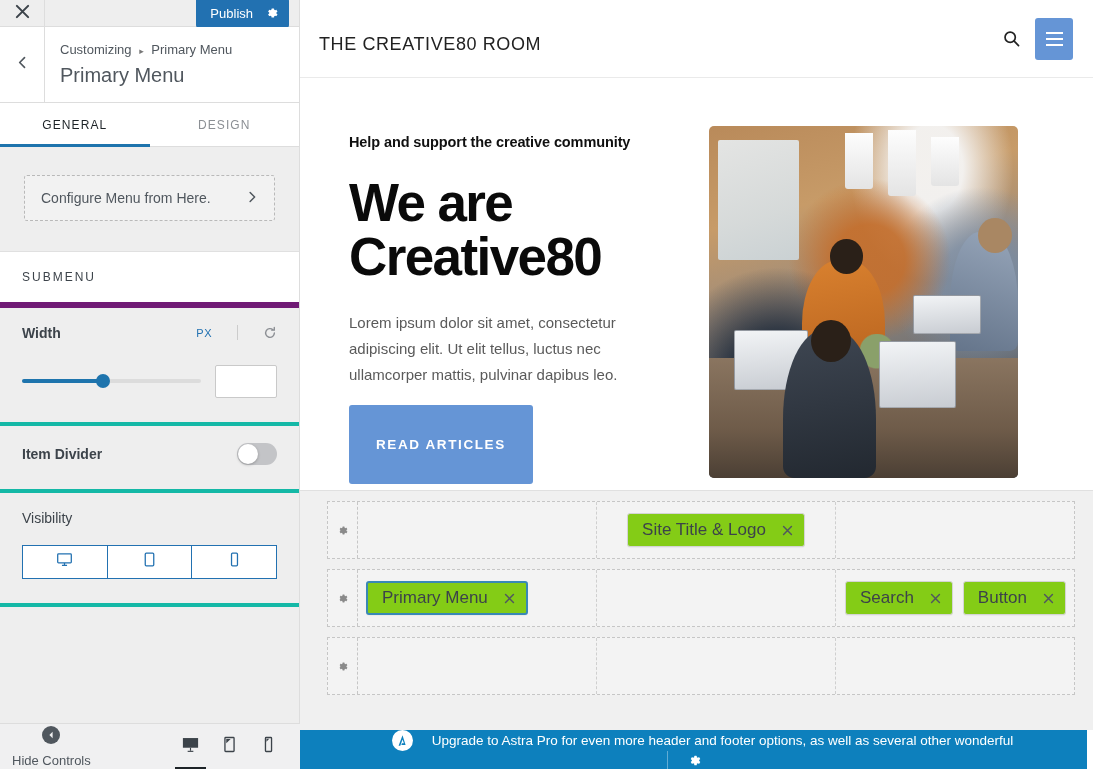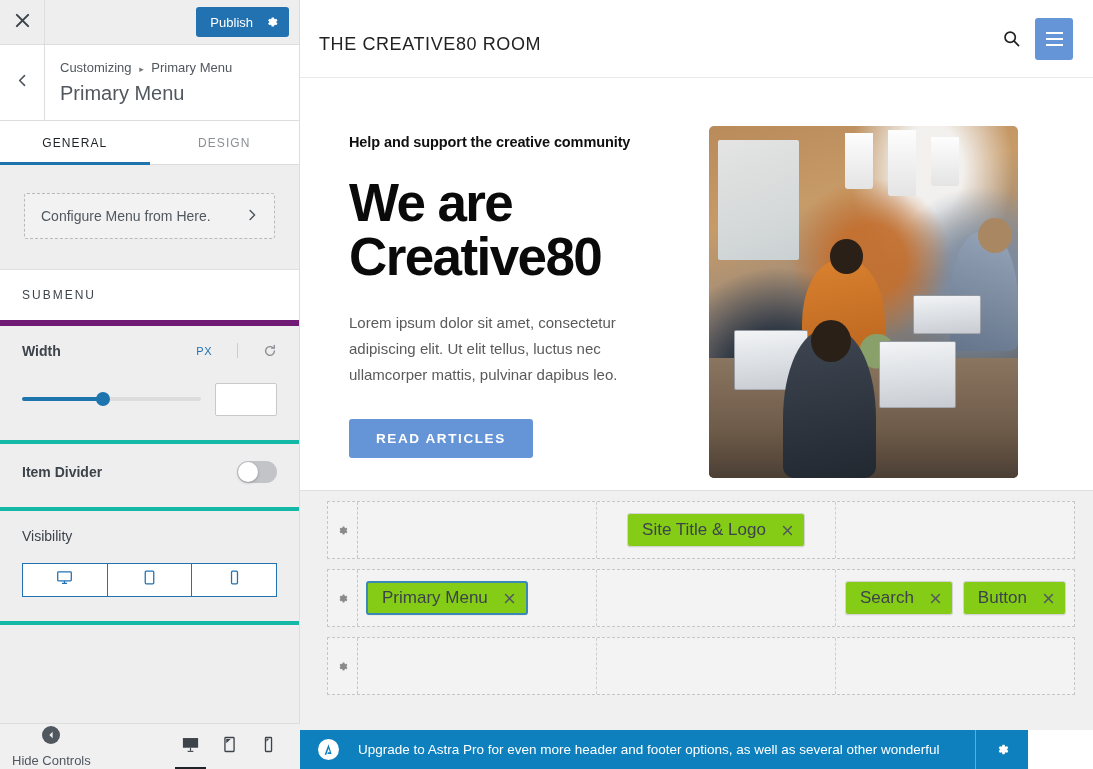--- a/index.html
+++ b/index.html
@@ -12,21 +12,21 @@
 
   
   .sidebar {
     width: 300px; height: 769px;
     background: #eeeeee;
     border-right: 1px solid #ddd;
     display: flex; flex-direction: column;
     position: relative;
   }
   .sb-topbar {
-    height: 45px; background: #eeeeee;
+    height: 27px; background: #eeeeee;
     display: flex; align-items: stretch;
     border-bottom: 1px solid #ddd;
   }
   .close-btn {
     width: 45px; display: flex; align-items: center; justify-content: center;
     border-right: 1px solid #ddd; cursor: pointer;
     color: #3c434a;
   }
   .close-btn svg { width: 15px; height: 15px; }
   .topbar-spacer { flex: 1; }
@@ -169,23 +169,23 @@
 
   .hero { display: flex; padding: 48px 44px 0 49px; gap: 30px; }
   .hero-left { width: 330px; padding-top: 8px; }
   .eyebrow { font-size: 14.5px; font-weight: 700; color: #101010; letter-spacing: -.1px; }
   .hero-h1 {
     font-size: 53px; line-height: 1.02; font-weight: 700; color: #0a0a0a;
     letter-spacing: -1.6px; margin-top: 26px;
   }
   .hero-p { font-size: 15px; line-height: 1.72; color: #5a5a5a; margin-top: 26px; }
   .cta {
-    display: inline-block; margin-top: 32px;
+    display: inline-block; margin-top: 18px;
     background: #6595d6; color: #fff; border-radius: 3px;
-    padding: 12px 27px; font-size: 13.5px; letter-spacing: 1.6px;
+    padding: 32px 27px; font-size: 13.5px; letter-spacing: 1.6px;
     font-weight: 600; cursor: pointer;
   }
   .hero-img {
     width: 309px; height: 352px; border-radius: 5px; overflow: hidden;
     position: relative; flex-shrink: 0;
     background:
       radial-gradient(circle at 22% 72%, rgba(30,42,58,.85) 0 14%, transparent 32%),
       radial-gradient(circle at 52% 38%, rgba(196,110,44,.9) 0 13%, transparent 30%),
       radial-gradient(circle at 88% 44%, rgba(120,140,165,.8) 0 12%, transparent 28%),
       radial-gradient(ellipse at 72% 12%, rgba(245,245,245,.95) 0 10%, transparent 26%),
@@ -256,22 +256,22 @@
     height: 34px; display: inline-flex; align-items: center;
     padding: 0 11px 0 14px; cursor: grab; font-size: 17px; color: #3c434a;
     box-shadow: 0 1px 1px rgba(0,0,0,.04);
   }
   .chip.active { border: 2px solid #3988b5; }
   .chip .cx { margin-left: 16px; display: flex; align-items: center; cursor: pointer; color: #50575e; }
   .chip .cx svg { width: 11px; height: 11px; }
 
   
   .astra {
-    position: absolute; left: 0; bottom: 0; width: 728px; height: 39px;
-    background: #0d80bd; display: flex; align-items: center; overflow: hidden;
+    position: absolute; left: 0; bottom: 0; width: 787px; height: 39px;
+    background: #0d80bd; display: flex; align-items: center; overflow: hidden; flex-direction: column;
   }
   .astra-inner { flex: 1; display: flex; align-items: center; padding-left: 18px; position: relative; }
   .astra-logo {
     width: 21px; height: 21px; border-radius: 50%; background: #fff;
     display: flex; align-items: center; justify-content: center; flex-shrink: 0;
   }
   .astra-logo svg { width: 13px; height: 13px; fill: #0d80bd; }
   .astra-txt { color: #fff; font-size: 13.5px; margin-left: 19px; white-space: nowrap; }
   .astra-gear {
     width: 53px; height: 39px; border-left: 1px solid rgba(255,255,255,.35);

